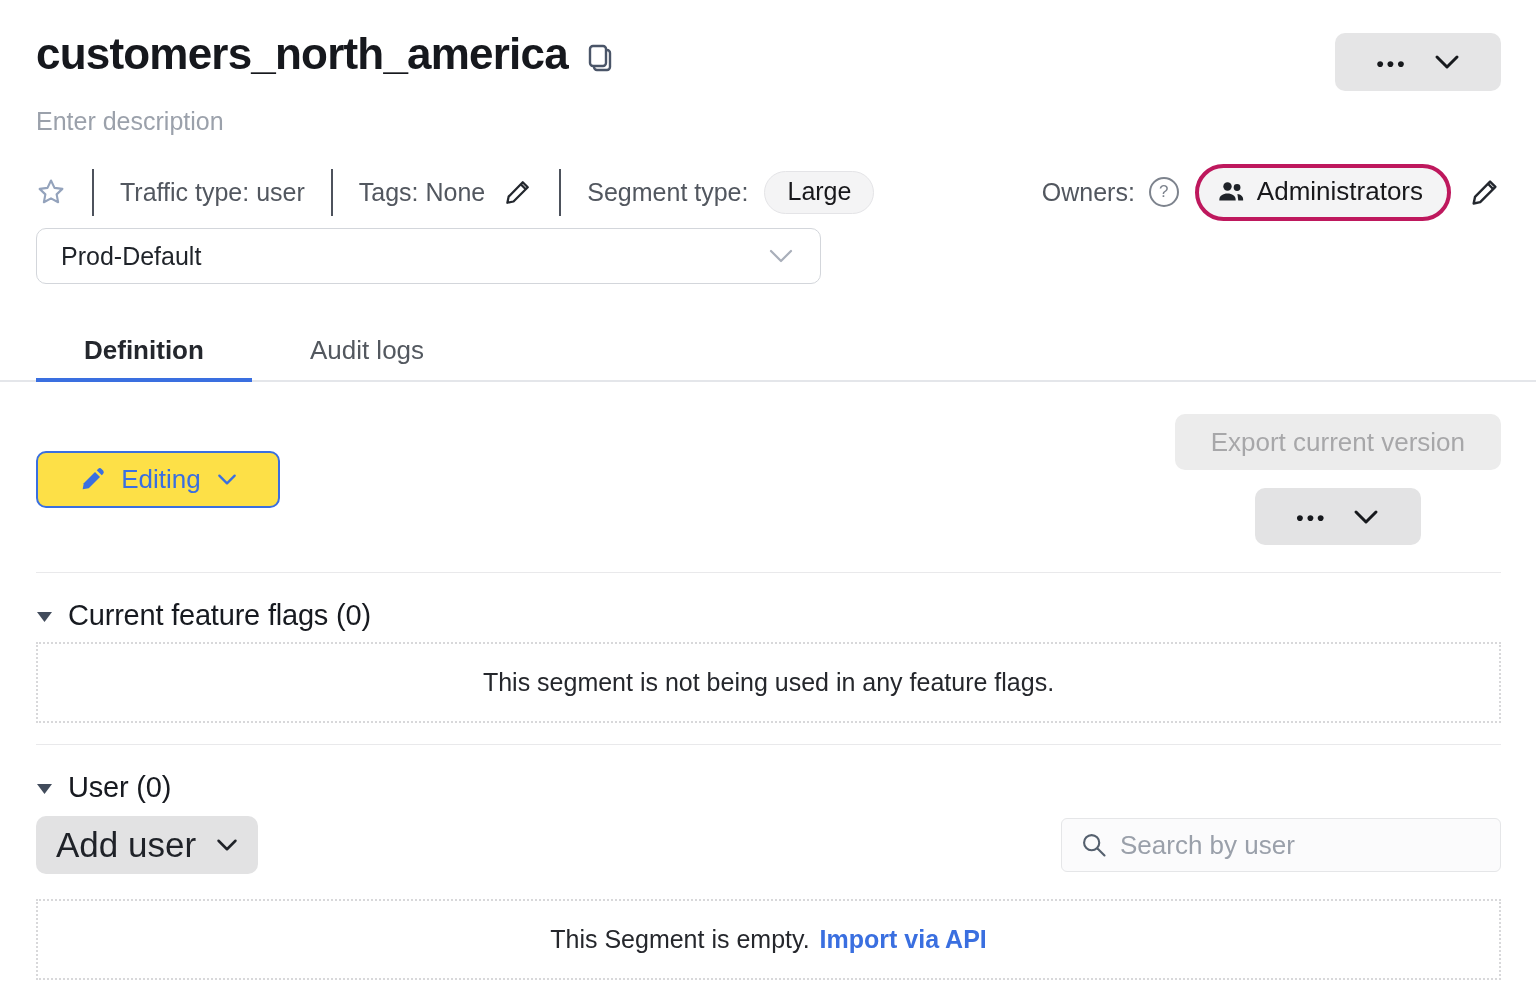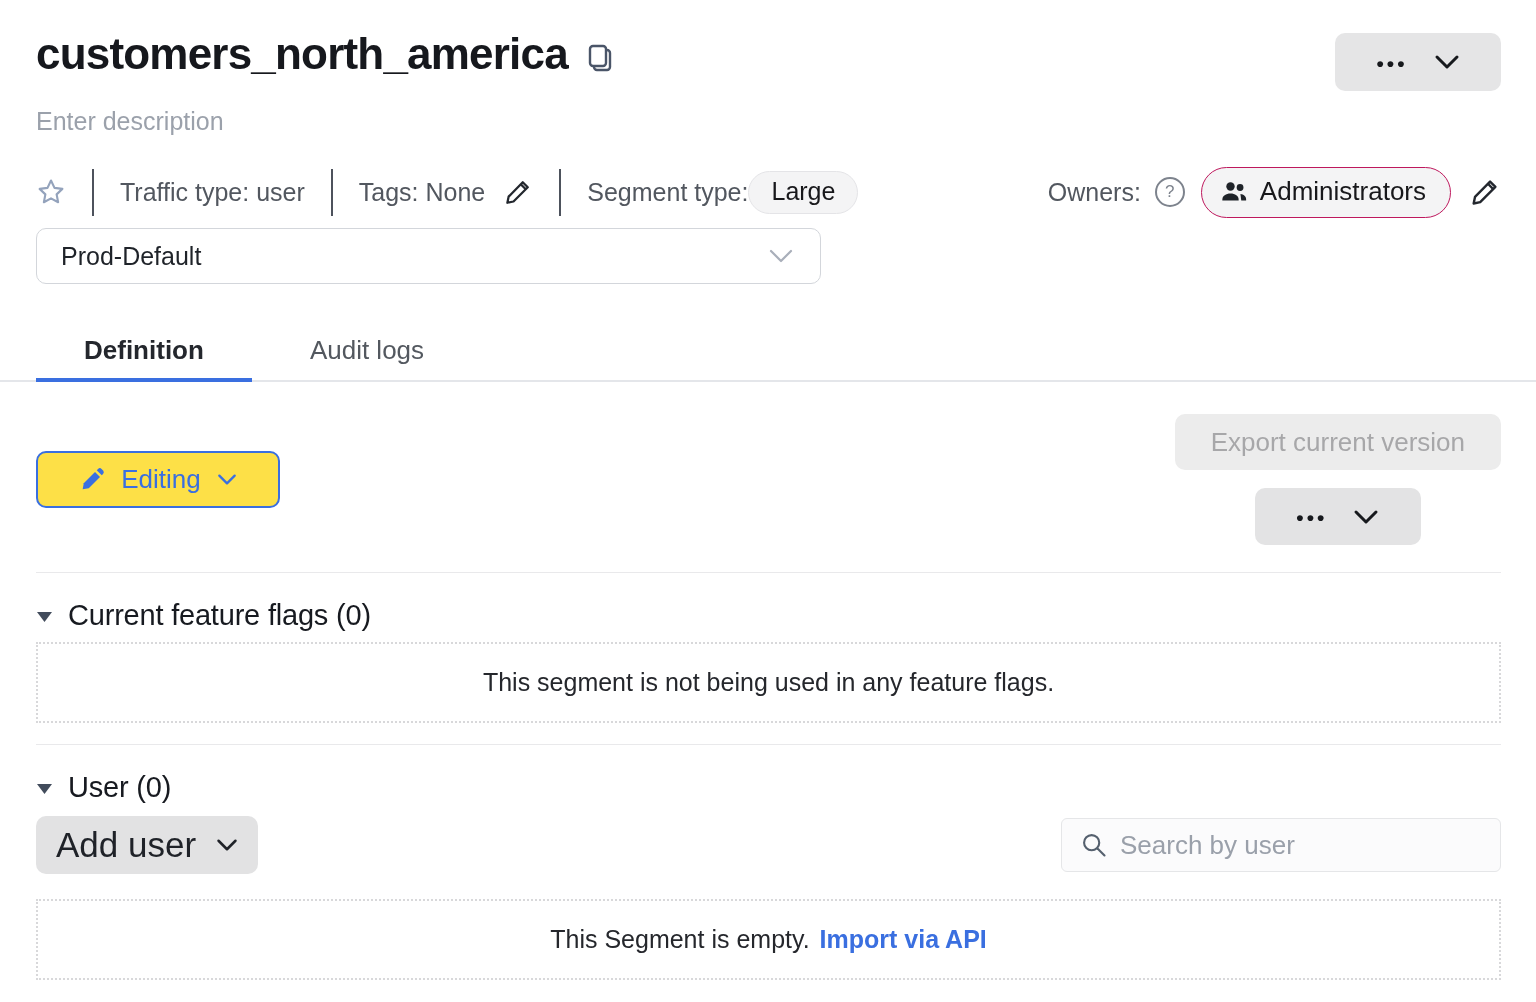--- a/index.html
+++ b/index.html
@@ -26,27 +26,27 @@
   .description { margin-top: 16px; font-size: 25px; color: #9ba1ab; }
 
   
   .meta-row { margin-top: 34px; display: flex; align-items: center; height: 44px; }
   .meta-right { margin-left: auto; display: flex; align-items: center; }
   .vdiv { width: 2px; height: 47px; background: #4d525c; margin: 0 26px; }
   .meta-text { font-size: 25px; color: #52575f; }
   .star-icon { width: 30px; height: 30px; cursor: pointer; }
   .tags-group { display: flex; align-items: center; gap: 18px; }
   .pencil-btn { width: 30px; height: 30px; cursor: pointer; }
-  .segment-group { display: flex; align-items: center; }
+  .segment-group { display: flex; align-items: center; gap: 16px; }
   .pill { background: #f4f4f5; border: 1px solid #e4e4e7; border-radius: 22px; padding: 5px 22px 7px;
     font-size: 25px; color: #18181b; }
   .help-icon { width: 30px; height: 30px; border: 2px solid #7d838d; border-radius: 50%;
     display: inline-flex; align-items: center; justify-content: center;
     font-size: 17px; color: #7d838d; margin: 0 16px 0 14px; cursor: pointer; }
-  .owner-chip { display: flex; align-items: center; gap: 12px; background: #f4f4f5; border: 1px solid #be185d;
+  .owner-chip { display: flex; align-items: center; gap: 12px; background: #f4f4f5; border: 4px solid #be185d;
     border-radius: 999px; padding: 8px 24px 10px 18px; font-size: 26px; color: #18181b; cursor: pointer; }
   .owner-chip svg { width: 28px; height: 28px; }
   .edit-owners { margin-left: 18px; width: 32px; height: 32px; cursor: pointer; }
 
   
   .env-label { margin-top: 42px; font-size: 26px; font-weight: 700; color: #16181d; }
   .env-select { margin-top: 14px; width: 785px; height: 56px; border: 1.5px solid #d3d6db; border-radius: 10px;
     display: flex; align-items: center; justify-content: space-between; padding: 0 26px 0 24px;
     font-size: 25px; color: #1f2329; cursor: pointer; background: #fff; }
 

